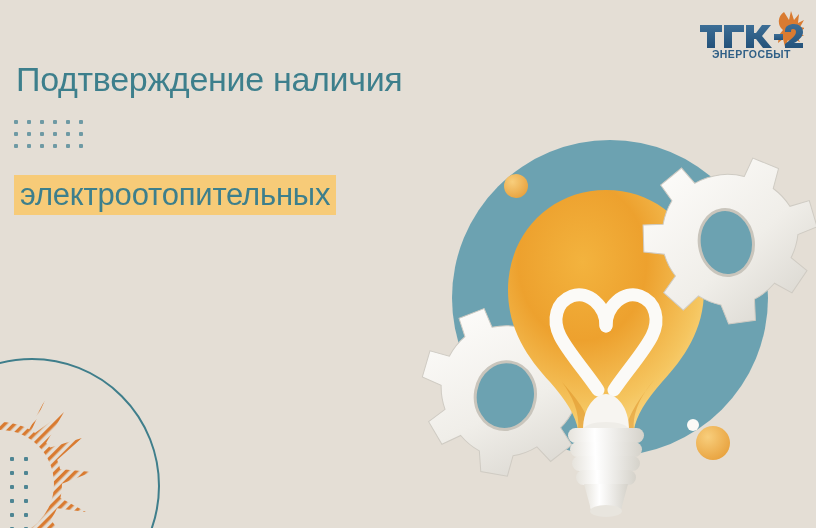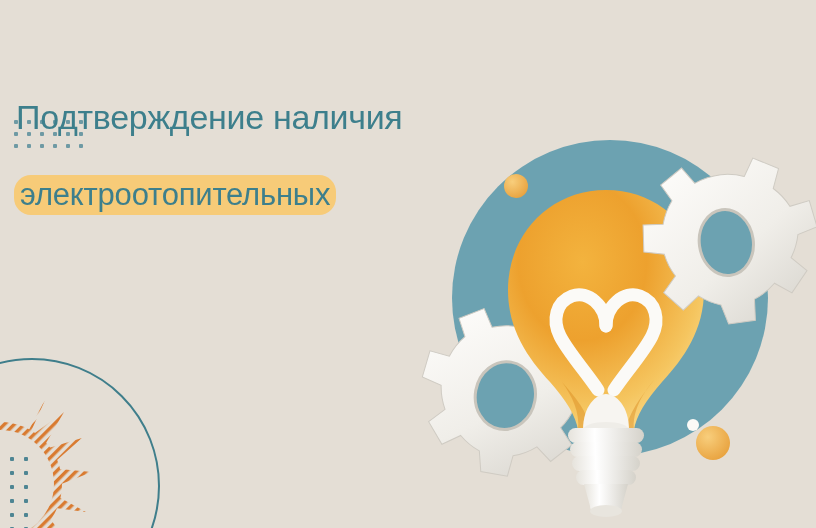--- a/index.html
+++ b/index.html
@@ -40,34 +40,33 @@
     grid-auto-rows:12px;
   }
   .head-dots i{
     width:4px; height:4px; background:#6E9AA4; border-radius:1px; display:block;
   }
 
   
   .title{
     position:absolute; left:16px; top:60px;
     font-size:34px; font-weight:400; letter-spacing:-0.3px;
-    color:#3D7F8C; white-space:nowrap;margin-top:38px;
+    color:#3D7F8C; white-space:nowrap;
   }
   .subtitle-wrap{
     position:absolute; left:14px; top:175px; width:470px;
   }
   .subtitle-line{
     display:inline-block;
     background:#F7CB78;
     color:#3D7F8C;
     font-size:31px; font-weight:400; letter-spacing:-0.2px;
     padding:4px 6px 5px 6px;
     line-height:1.0;
     white-space:nowrap;
-    border-radius:17px;
   }
   .subtitle-gap{ height:11px; }
 
   
   .art-circle{
     position:absolute; left:452px; top:140px;
     width:316px; height:316px; border-radius:50%;
     background:#6CA2B1;
   }
   .art-layer{ position:absolute; left:400px; top:130px; width:416px; height:398px; }
@@ -265,14 +264,50 @@
       <i></i>
   </div>
 
   <div class="title">Подтверждение наличия</div>
 
   <div class="subtitle-wrap">
     <div><span class="subtitle-line">электроотопительных</span></div>
     <div class="subtitle-gap"></div>
   </div>
 
+  <div class="logo">
+    <svg viewBox="0 0 112 52" width="112" height="52">
+      <defs>
+        <linearGradient id="lg" x1="0" y1="0" x2="0" y2="1">
+          <stop offset="0%" stop-color="#3C6E96"></stop>
+          <stop offset="100%" stop-color="#24527A"></stop>
+        </linearGradient>
+      </defs>
+
+      <g fill="#D97B31">
+        <path d="M92,4 L97,12 L99,3 L102,12 L107,6 L106,15 L112,12 L108,19
+                 L113,20 L107,24 L112,28 L105,28 L108,34 L101,31 L101,38 L96,32
+                 L93,39 L91,31 L86,35 L87,27 L91,22 A11,11 0 0 1 92,4 Z"></path>
+        <path d="M90,9 A12,12 0 0 0 89,30 L86,34 A16,16 0 0 1 88,6 Z" opacity="0.0"></path>
+      </g>
+
+      <g fill="url(#lg)">
+
+        <path d="M8,17 L30,17 L30,24 L23,24 L23,40 L15,40 L15,24 L8,24 Z"></path>
+
+        <path d="M32,17 L52,17 L52,24 L40,24 L40,40 L32,40 Z"></path>
+
+        <path d="M54,17 L62,17 L62,25 L64,25 L70,17 L79,17 L70,28 L80,40 L71,40 L64,31 L62,31 L62,40 L54,40 Z"></path>
+
+        <rect x="82" y="26" width="9" height="6"></rect>
+
+        <path d="M93,23 C93,18 97,16 102,16 C107,16 111,19 111,24
+                 C111,28 108,31 104,34 L102,35 L111,35 L111,40 L93,40 L93,36
+                 C98,32 104,28 104,24 C104,22 103,21 101,21 C99,21 99,22 99,24 L93,24 Z"></path>
+      </g>
+
+      <g fill="#2F5F86">
+        <text x="20" y="50" font-family="'Liberation Sans', sans-serif" font-size="10.5" font-weight="700" letter-spacing="0.4">ЭНЕРГОСБЫТ</text>
+      </g>
+    </svg>
+  </div>
 
 </div>
 
 </body></html>

